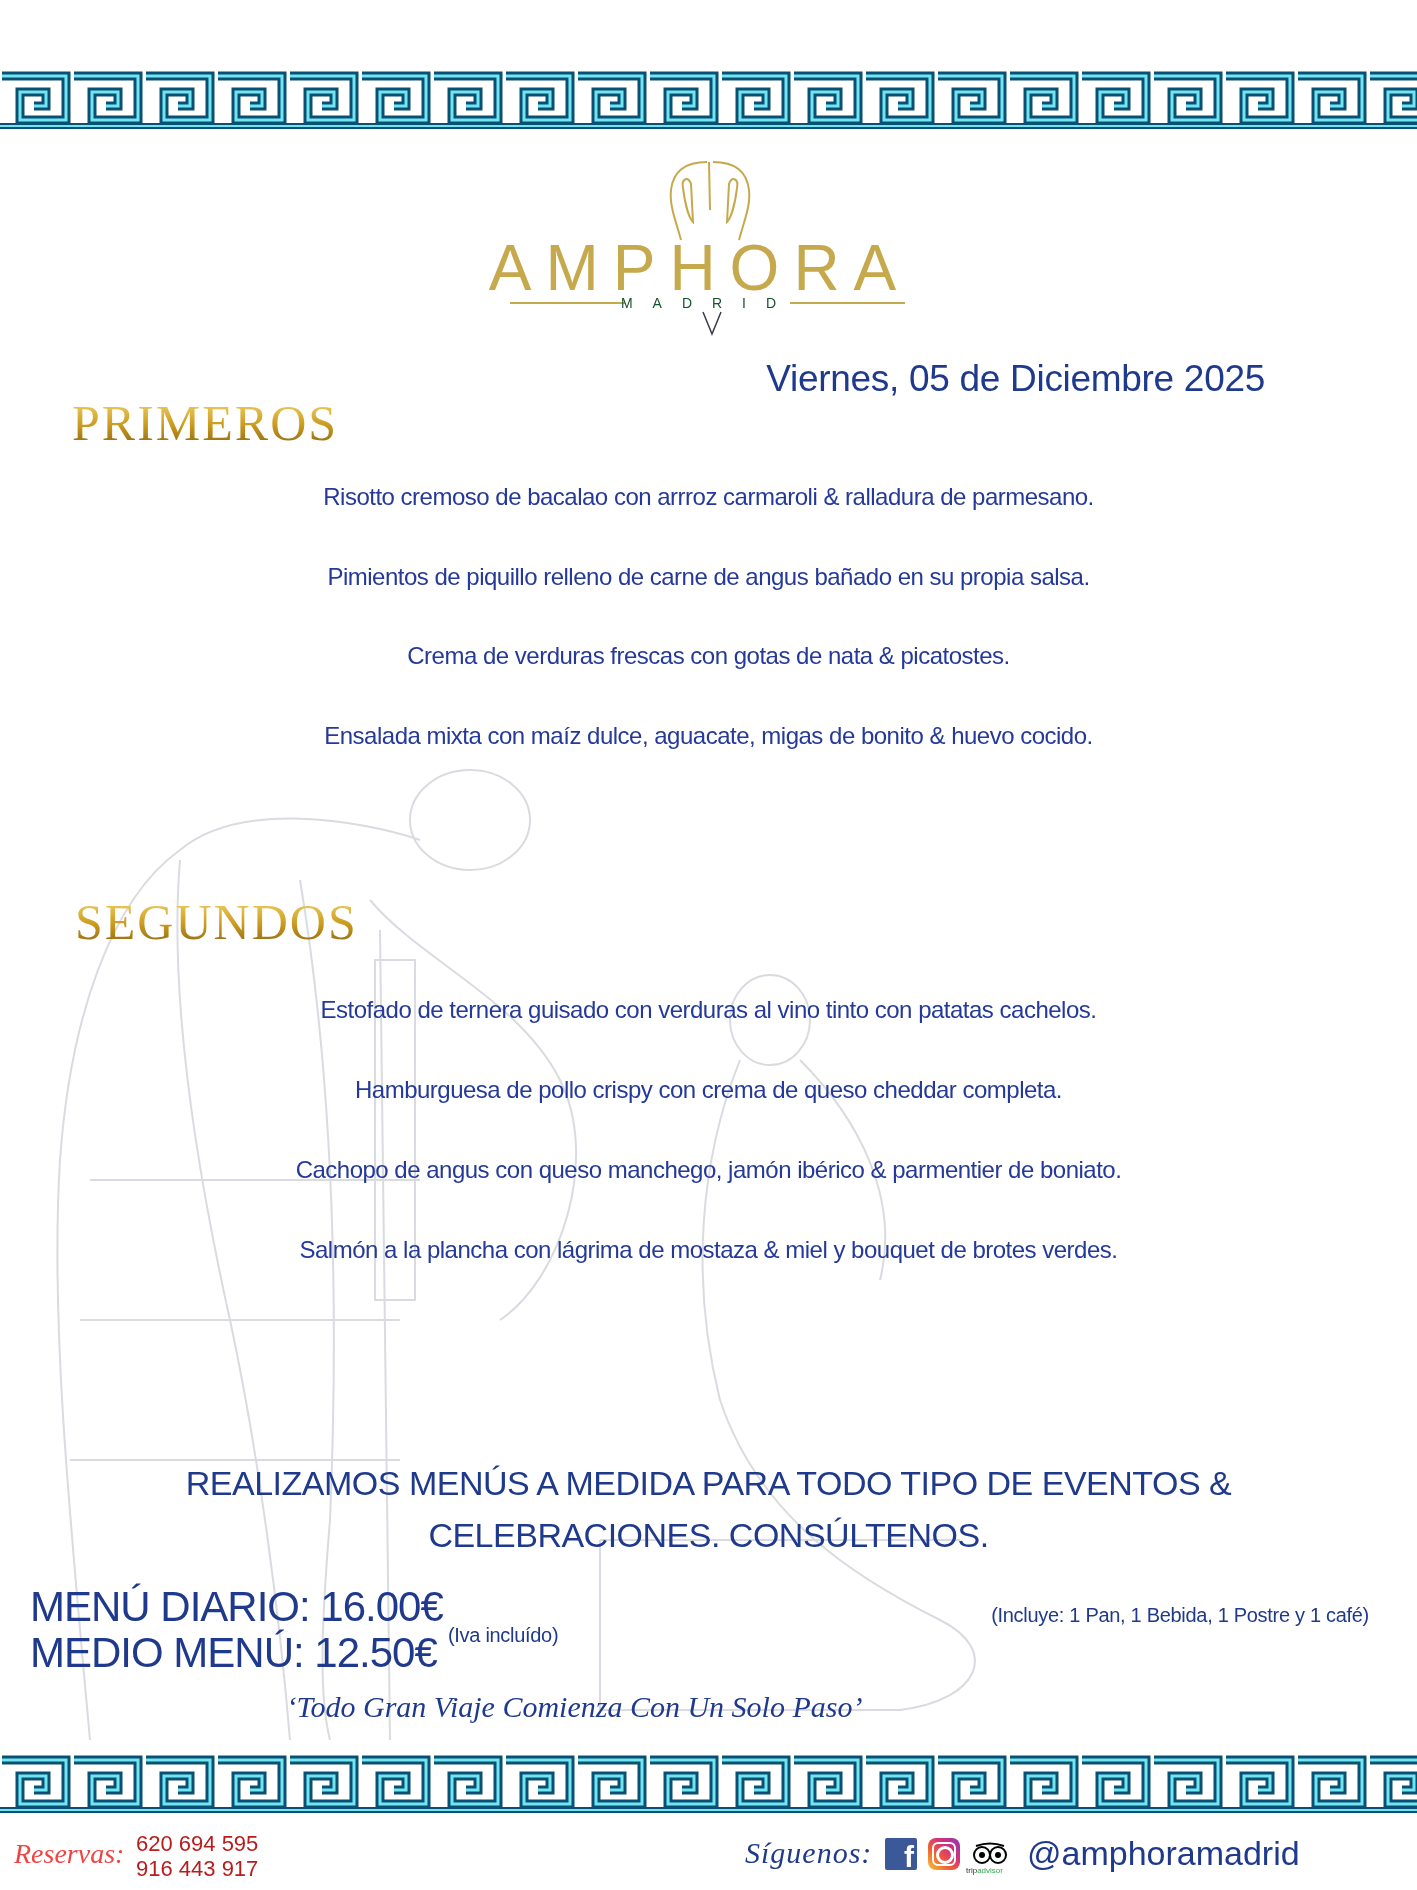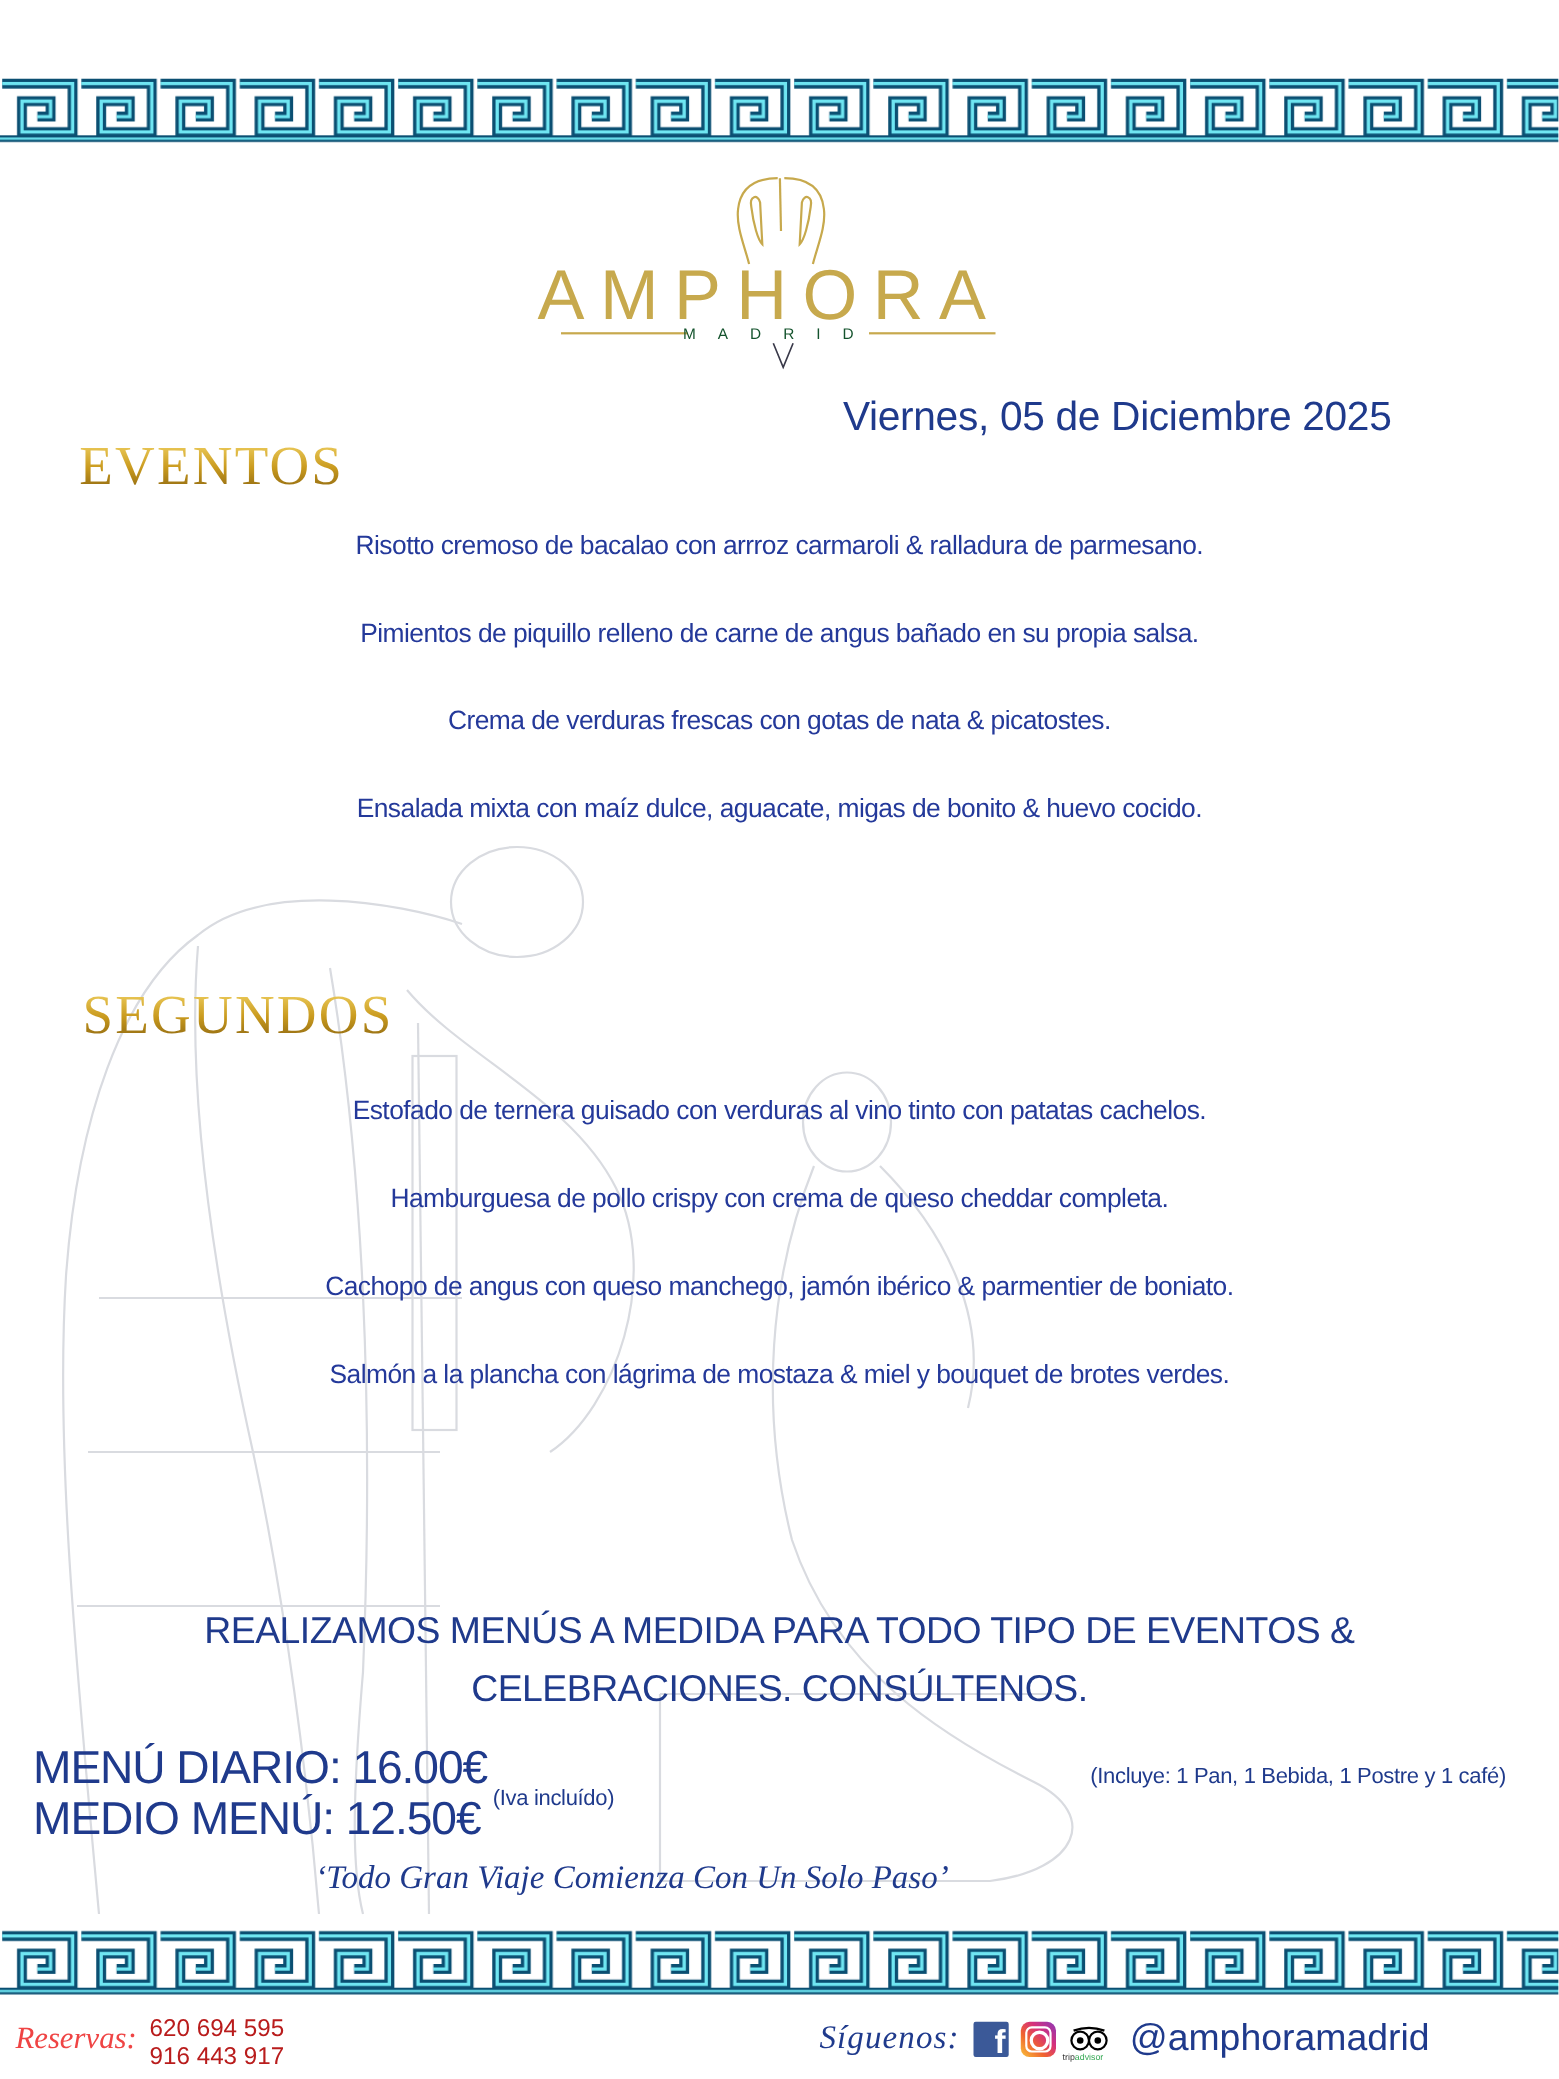--- a/index.html
+++ b/index.html
@@ -110,21 +110,21 @@
     <path d="M90,420 L420,420 M80,560 L400,560 M70,700 L400,700"></path>
     <ellipse cx="770" cy="260" rx="40" ry="45"></ellipse>
     <path d="M740,300 C700,400 690,520 720,640 C760,760 860,820 940,860 C1000,890 980,940 900,950 L600,950"></path>
     <path d="M800,300 C860,360 900,440 880,520"></path>
     <path d="M600,780 L960,780 M600,950 L600,780"></path>
   </g>
 </svg>
 
 <div class="date">Viernes, 05 de Diciembre 2025</div>
 
-<div class="section-title" style="left:72px;top:398px">EVENTOS</div>
+<div class="section-title" style="left:72px;top:398px">PRIMEROS</div>
 <div class="dish" style="top:480px">Risotto cremoso de bacalao con arrroz carmaroli &amp; ralladura de parmesano.</div>
 <div class="dish" style="top:560px">Pimientos de piquillo relleno de carne de angus bañado en su propia salsa.</div>
 <div class="dish" style="top:639px">Crema de verduras frescas con gotas de nata &amp; picatostes.</div>
 <div class="dish" style="top:719px">Ensalada mixta con maíz dulce, aguacate, migas de bonito &amp; huevo cocido.</div>
 
 <div class="section-title" style="left:75px;top:897px">SEGUNDOS</div>
 <div class="dish" style="top:993px">Estofado de ternera guisado con verduras al vino tinto con patatas cachelos.</div>
 <div class="dish" style="top:1073px">Hamburguesa de pollo crispy con crema de queso cheddar completa.</div>
 <div class="dish" style="top:1153px">Cachopo de angus con queso manchego, jamón ibérico &amp; parmentier de boniato.</div>
 <div class="dish" style="top:1233px">Salmón a la plancha con lágrima de mostaza &amp; miel y bouquet de brotes verdes.</div>

